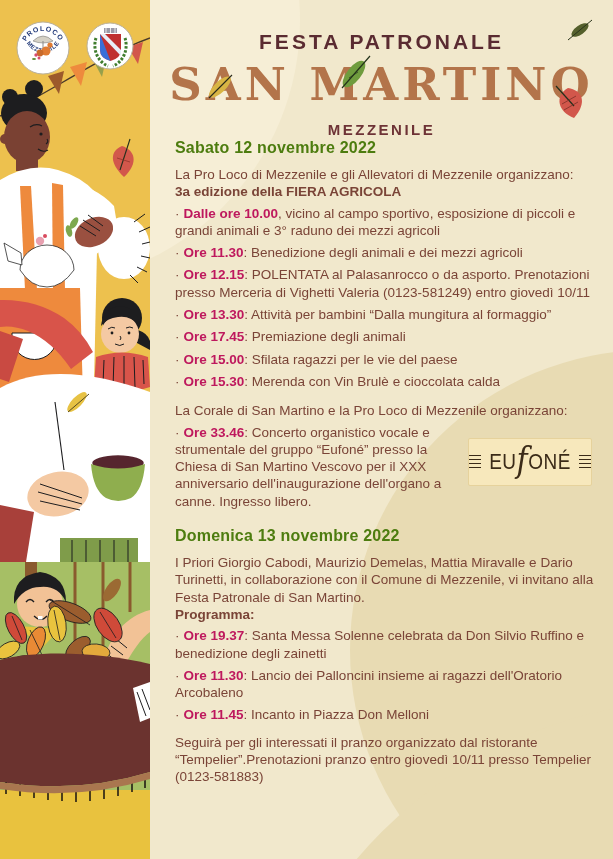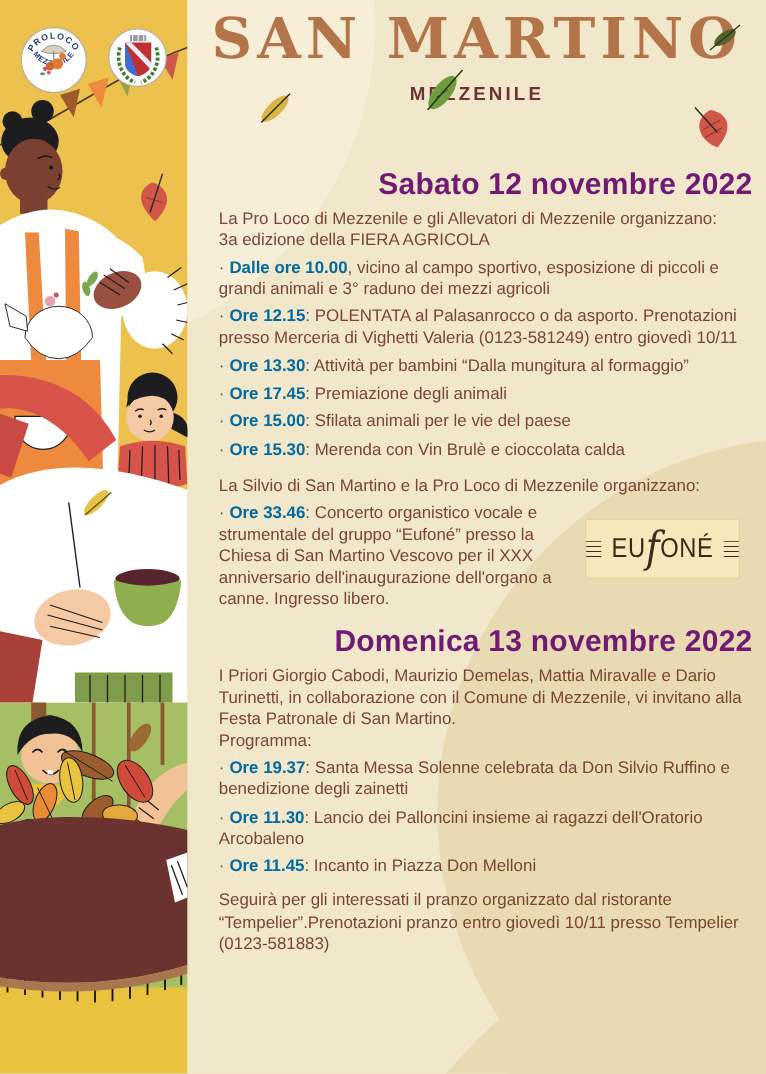--- a/index.html
+++ b/index.html
@@ -19,27 +19,27 @@
   .header{position:absolute;left:150px;top:0;width:463px;text-align:center;z-index:2;}
   .title-small{margin-top:30px;font-size:21px;font-weight:700;letter-spacing:3px;color:#5a2b31;}
   .title-main{margin-top:8px;font-family:"DejaVu Serif", serif;font-weight:700;
               font-size:45px;letter-spacing:4px;color:#b3744a;line-height:1;}
   .subtitle{margin-top:14px;font-size:15px;font-weight:700;letter-spacing:2.5px;color:#6e3336;}
   .deco{position:absolute;z-index:3;pointer-events:none;}
 
   
   .content{position:absolute;left:175px;top:136px;width:427px;z-index:1;
            color:#7a4437;font-size:13.5px;line-height:17.3px;}
-  .content h2{margin:0 0 6px;font-size:24px;line-height:24px;color:#701a75;
-              font-weight:700;letter-spacing:.2px;text-align:right;}
+  .content h2{margin:0 0 6px;font-size:16px;line-height:24px;color:#4d7c0f;
+              font-weight:700;letter-spacing:.2px;}
   .content h2.dom{margin-top:14px;}
   .content p{margin:0;}
-  .content .gap-after{margin-bottom:4px;}
+  .content .gap-after{margin-bottom:4px;font-weight:bold;}
   .item{margin:0 0 5px;}
-  .item strong{color:#0369a1;}
+  .item strong{color:#be185d;}
   .bullet{margin-right:4px;}
   .lead{margin-top:12px !important;margin-bottom:4px !important;}
   .outro{margin-top:10px !important;}
   .clearfix::after{content:"";display:block;clear:both;}
 
   
   .eufone-box{
     float:right;width:122px;height:46px;margin:14px 10px 6px 10px;
     background:#f7e8bc;border:1px solid #e6d29c;border-radius:2px;
     display:flex;align-items:center;justify-content:flex-start;gap:8px;
@@ -55,20 +55,21 @@
   .illustration{position:absolute;left:0;top:0;width:150px;height:859px;z-index:2;}
 </style>
 </head>
 <body>
 
 <div class="bg-circle light-top"></div>
 <div class="bg-circle dark-mid"></div>
 <div class="bg-circle dark-bottom"></div>
 
 <header class="header">
+  <div class="title-small">FESTA PATRONALE</div>
   <div class="title-main">SAN MARTINO</div>
   <div class="subtitle">MEZZENILE</div>
 </header>
 
 <svg class="deco" style="left:202px;top:70px" width="36" height="34" viewBox="0 0 36 34">
   <ellipse cx="18" cy="17" rx="5.5" ry="14" fill="#d8b544" transform="rotate(46 18 17)"></ellipse>
   <line x1="7" y1="28" x2="30" y2="5" stroke="#2a2a1a" stroke-width="1.1"></line>
 </svg>
 <svg class="deco" style="left:334px;top:52px" width="44" height="42" viewBox="0 0 44 42">
   <ellipse cx="20" cy="22" rx="7" ry="16" fill="#6f9c3e" transform="rotate(38 20 22)"></ellipse>
@@ -86,27 +87,28 @@
   <line x1="4" y1="24" x2="28" y2="4" stroke="#2a331a" stroke-width="1"></line>
 </svg>
 
 <main class="content">
 
   <h2>Sabato 12 novembre 2022</h2>
   <p>La Pro Loco di Mezzenile e gli Allevatori di Mezzenile organizzano:</p>
   <p class="gap-after">3a edizione della FIERA AGRICOLA</p>
 
   <div class="item"><span class="bullet">·</span><strong>Dalle ore 10.00</strong><span>, vicino al campo sportivo, esposizione di piccoli e grandi animali e 3° raduno dei mezzi agricoli</span></div>
+  <div class="item"><span class="bullet">·</span><strong>Ore 11.30</strong><span>: Benedizione degli animali e dei mezzi agricoli</span></div>
   <div class="item"><span class="bullet">·</span><strong>Ore 12.15</strong><span>: POLENTATA al Palasanrocco o da asporto. Prenotazioni presso Merceria di Vighetti Valeria (0123-581249) entro giovedì 10/11</span></div>
   <div class="item"><span class="bullet">·</span><strong>Ore 13.30</strong><span>: Attività per bambini “Dalla mungitura al formaggio”</span></div>
   <div class="item"><span class="bullet">·</span><strong>Ore 17.45</strong><span>: Premiazione degli animali</span></div>
-  <div class="item"><span class="bullet">·</span><strong>Ore 15.00</strong><span>: Sfilata animali per le vie del paese</span></div>
+  <div class="item"><span class="bullet">·</span><strong>Ore 15.00</strong><span>: Sfilata ragazzi per le vie del paese</span></div>
   <div class="item"><span class="bullet">·</span><strong>Ore 15.30</strong><span>: Merenda con Vin Brulè e cioccolata calda</span></div>
 
-  <p class="lead">La Silvio di San Martino e la Pro Loco di Mezzenile organizzano:</p>
+  <p class="lead">La Corale di San Martino e la Pro Loco di Mezzenile organizzano:</p>
 
   <div class="item clearfix">
     <div class="eufone-box">
       <span class="staff"></span>
         <span class="eufone-text"><span>EU</span><span class="eufone-f">f</span><span>ONÉ</span></span>
         <span class="staff"></span>
     </div>
     <span class="bullet">·</span><strong>Ore 33.46</strong><span>: Concerto organistico vocale e strumentale del gruppo “Eufoné” presso la Chiesa di San Martino Vescovo per il XXX anniversario dell'inaugurazione dell'organo a canne. Ingresso libero.</span>
   </div>
 

